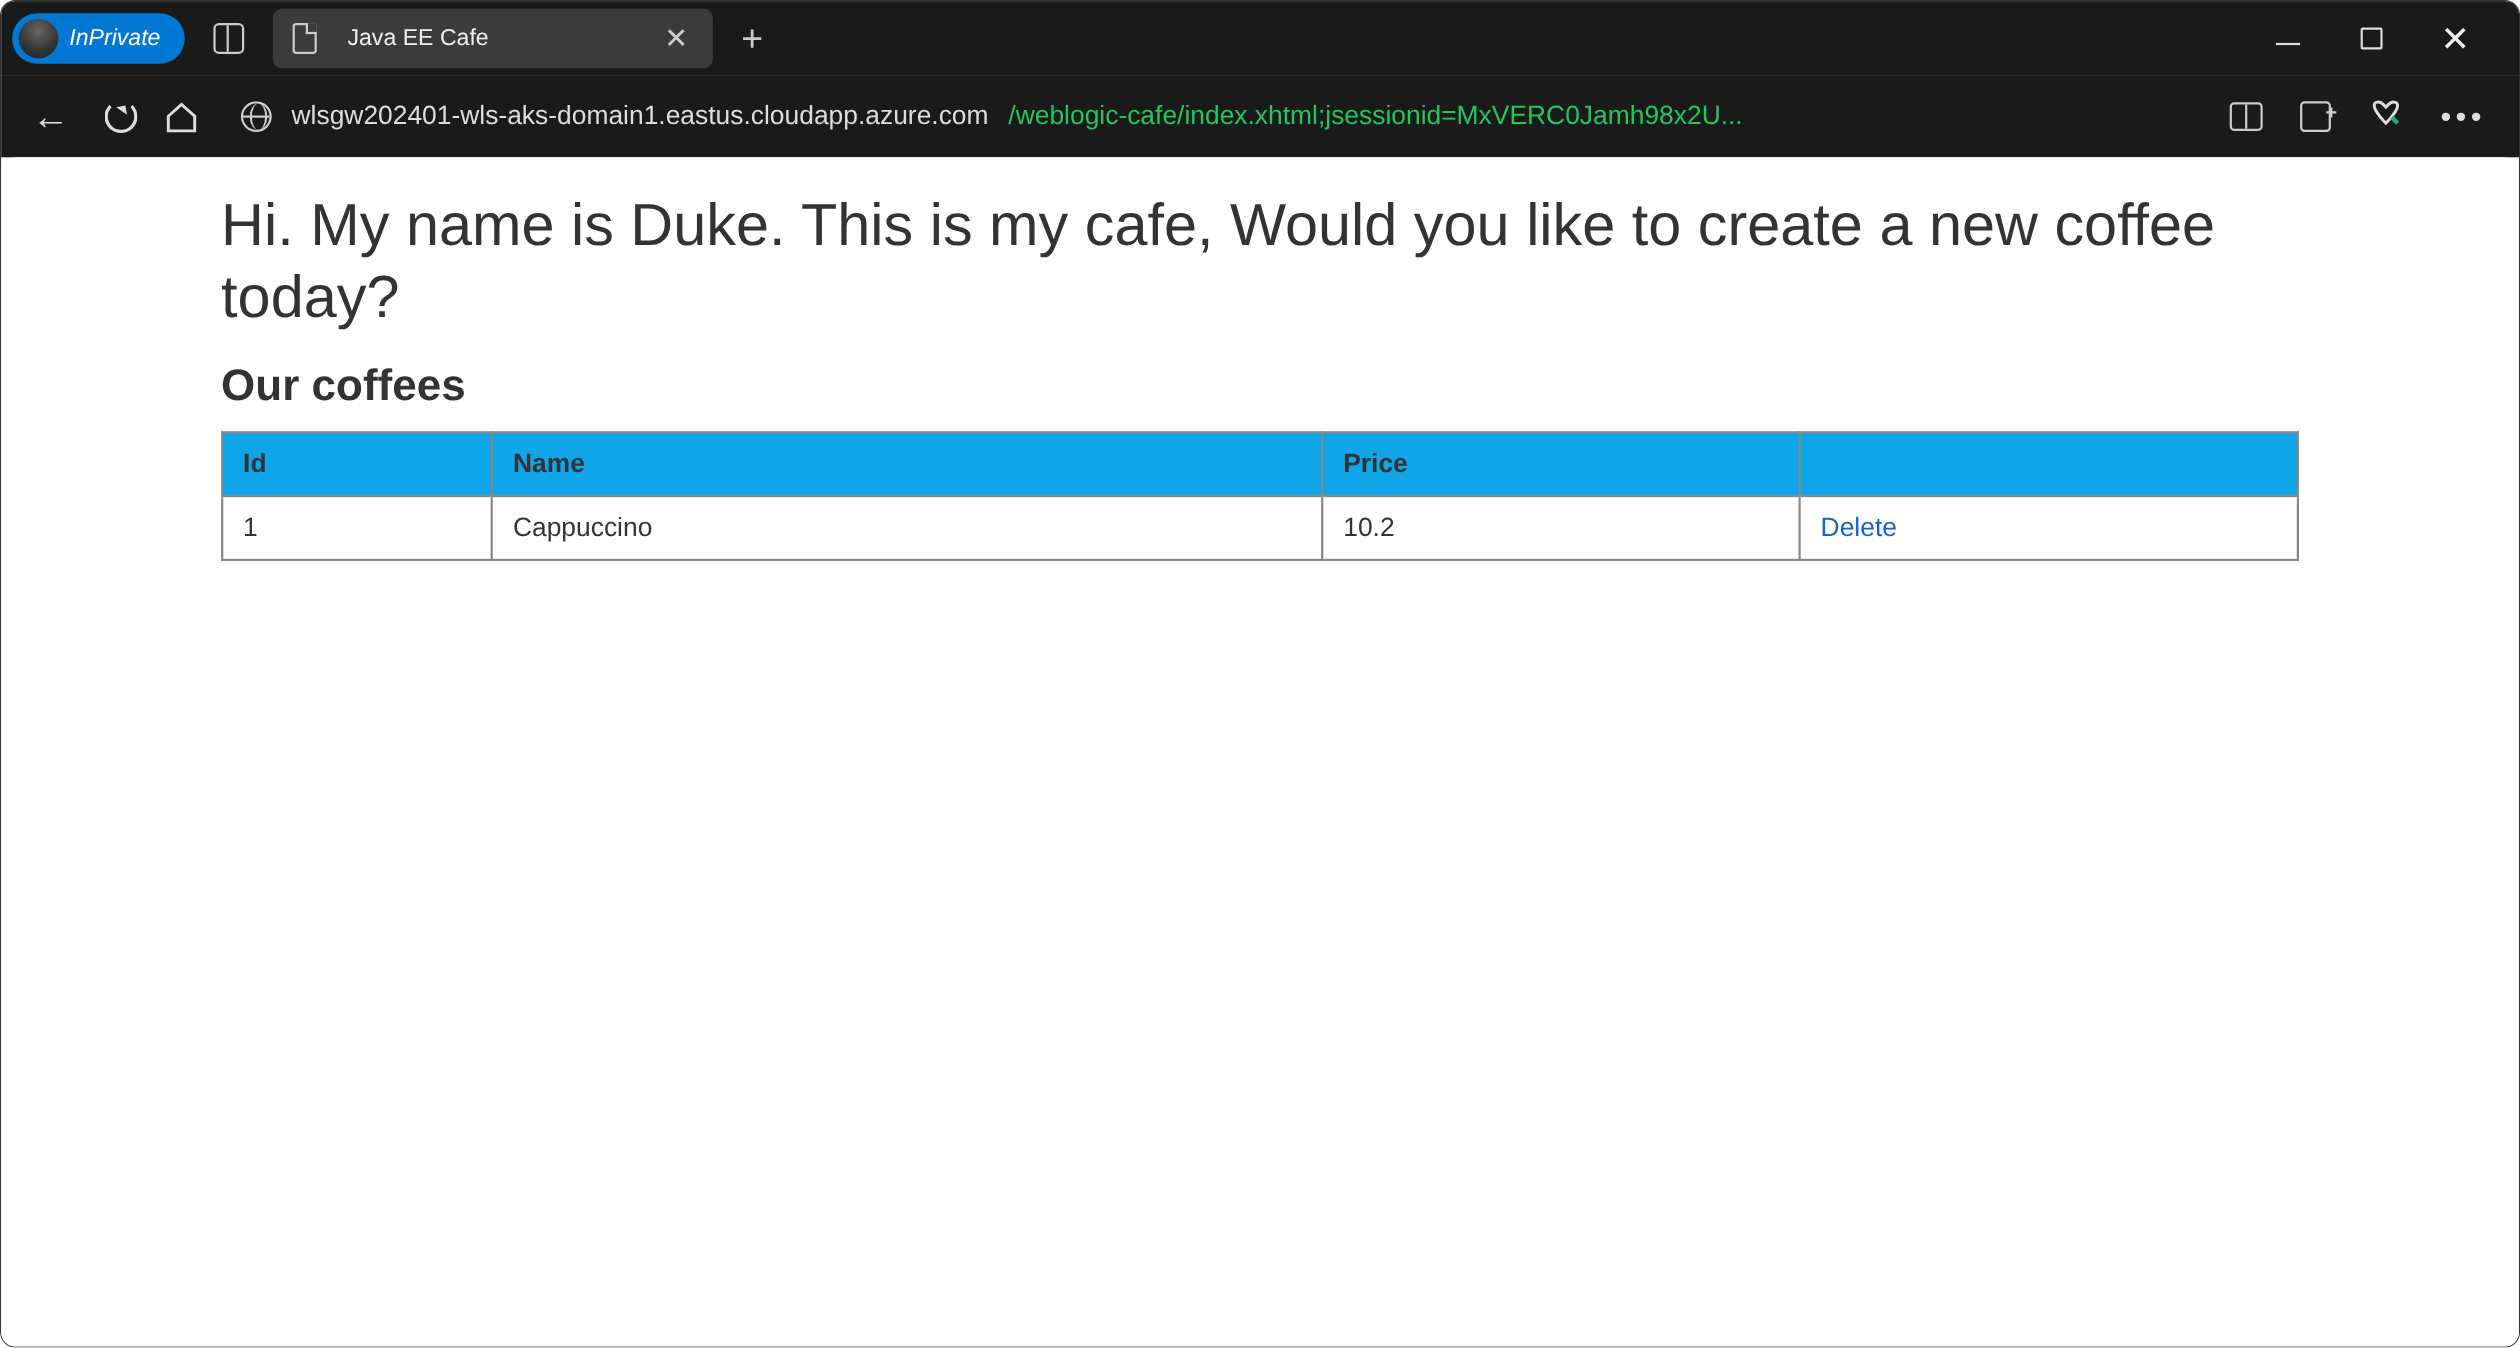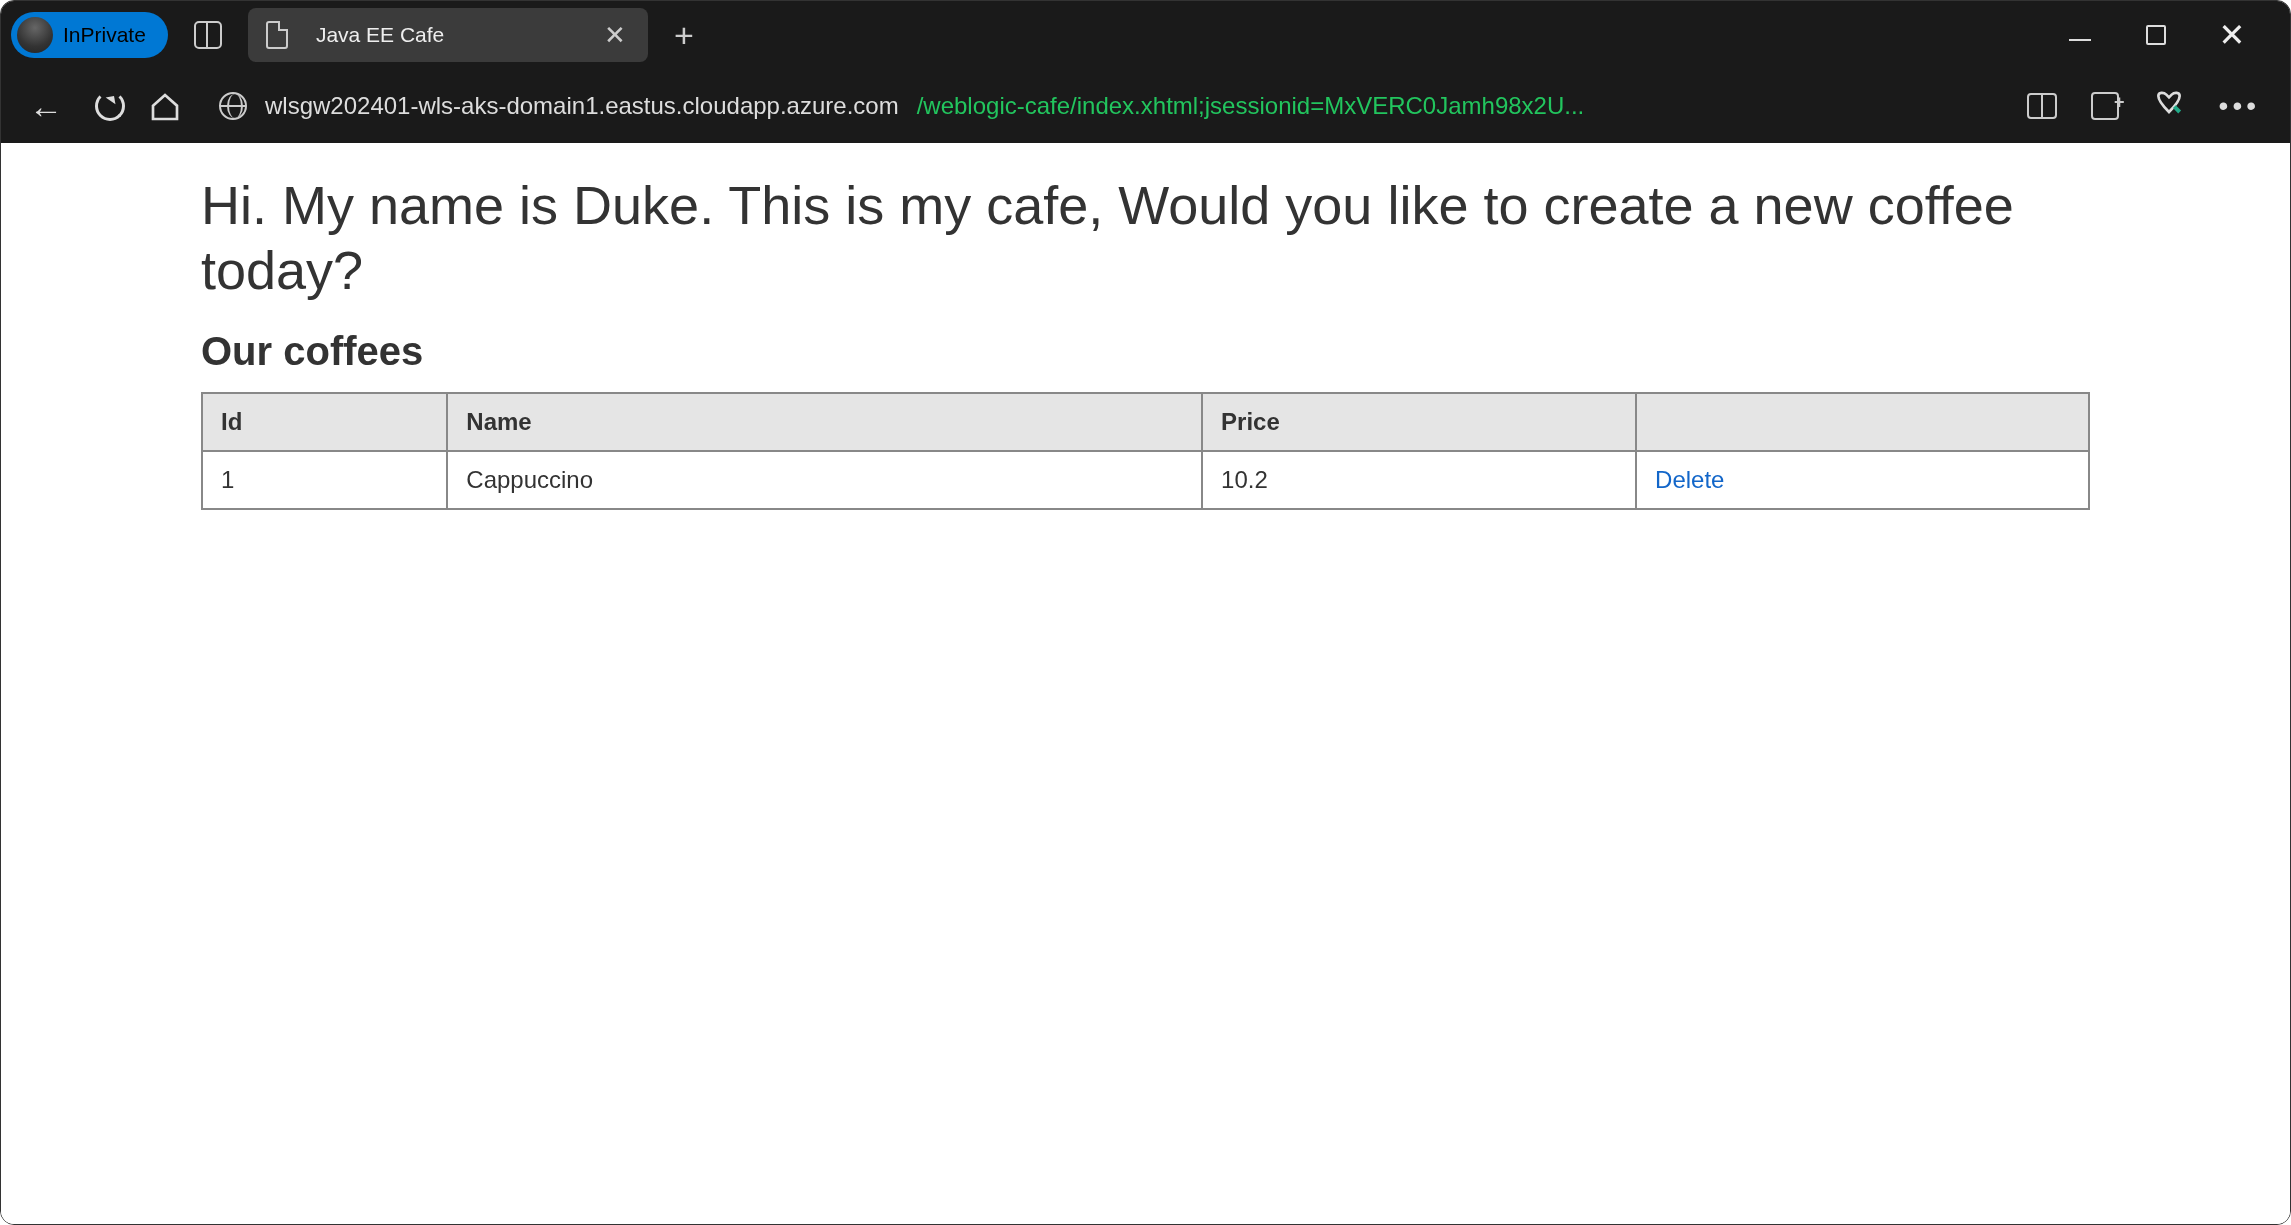--- a/index.html
+++ b/index.html
@@ -28,23 +28,24 @@
       gap: 8px;
     }
     .inprivate-badge {
       display: flex;
       align-items: center;
       background: #0078d4;
       border-radius: 40px;
       height: 46px;
       padding: 0 22px 0 6px;
       gap: 10px;
-      color: #000000;
+      color: #ffffff;
       font-size: 21px;
       font-weight: 500;
+      font-style: italic;
     }
     .inprivate-avatar {
       width: 36px;
       height: 36px;
       border-radius: 50%;
       background: radial-gradient(circle at 50% 30%, #666 0%, #333 60%, #222 100%);
       display: flex;
       align-items: center;
       justify-content: center;
     }
@@ -267,21 +268,21 @@
       margin-bottom: 40px;
     }
     table.coffee th, table.coffee td {
       border: 2px solid #888;
       padding: 14px 18px;
       text-align: left;
       font-size: 24px;
       color: #333;
     }
     table.coffee th {
-      background: #e5e5e5;
+      background: #0ea5e9;
       font-weight: 700;
       border-bottom: 1px solid #ccc;
     }
     table.coffee th + th,
     table.coffee td + td {
     }
     .col-id { width: 13%; }
     .col-name { width: 40%; }
     .col-price { width: 23%; }
     .col-act { width: 24%; }

